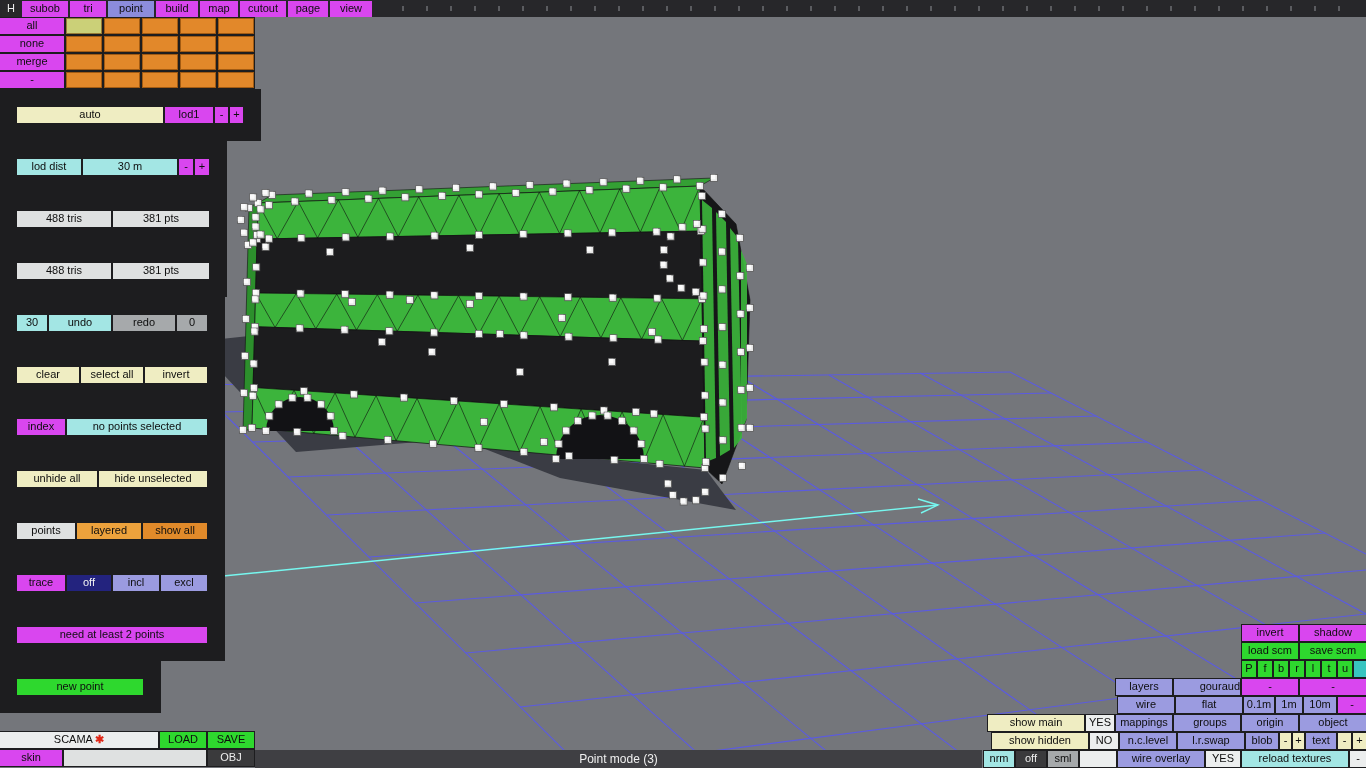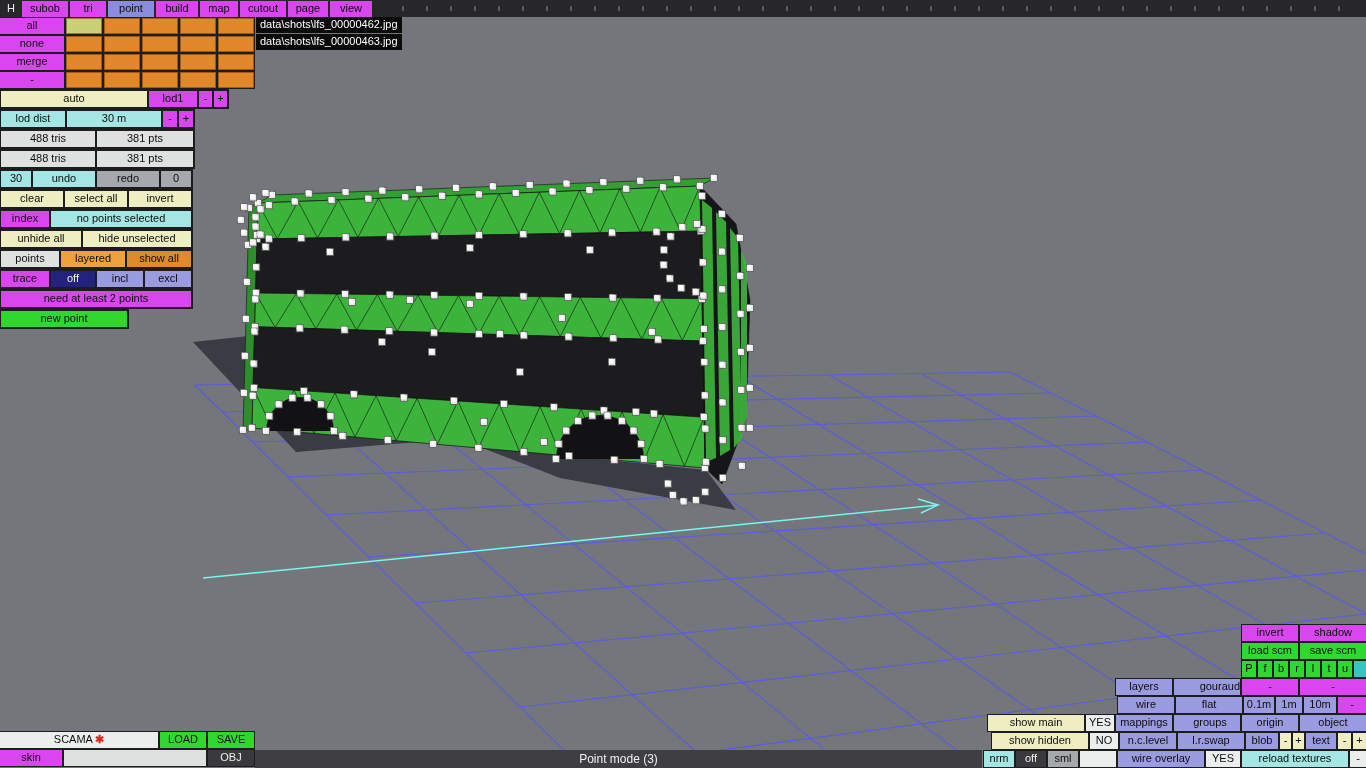--- a/index.html
+++ b/index.html
@@ -22,21 +22,21 @@
   .s-teal{background:#38c4c0}
   .s-active{background:#8c8cdc}
   .s-darkmenu{background:#28282a;color:#eee}
   .s-black{background:#0b0b0b;color:#ffffff;padding:0 4px}
   .topbar{position:absolute;left:0;top:0;width:1366px;height:17px;background:#27272a;display:flex;gap:2px;padding:1px 0 0 2px}
   .menuhost{display:flex;gap:2px}
   .ticks{flex:1;height:5px;margin:5px 10px 0 28px;background:repeating-linear-gradient(90deg,#85878c 0 2px,transparent 2px 24px);opacity:.55}
   .pcol{display:flex;flex-direction:column;background:#1d1d1f;padding:1px;gap:2px;width:max-content;position:absolute}
   .prow{display:flex;gap:2px;background:#1d1d1f;padding:1px;position:absolute;width:max-content}
   .lstack{position:absolute;left:-1px;top:89px;display:flex;flex-direction:column;width:max-content}
-  .lrow{display:flex;gap:2px;background:#1d1d1f;padding:2px;width:max-content}
+  .lrow{display:flex;gap:2px;background:#1d1d1f;padding:18px;width:max-content}
   #palette{position:absolute;left:65px;top:17px;display:grid;grid-template-columns:repeat(5,36px);grid-auto-rows:16px;gap:2px;background:#1d1d1f;padding:1px}
   .swatch{width:36px;height:16px;border:1px solid rgba(110,55,0,.55)}
   #files{left:256px;top:17px;gap:1px;background:transparent;padding:0}
   #files .btn{width:auto;text-align:left}
   #statusbar{position:absolute;left:255px;top:750px;width:727px;height:18px;background:#3f3f43;color:#efefef;font-size:12px;text-align:center;line-height:18px}
   .star{color:#e02818;font-weight:bold;margin-left:2px}
 </style>
 </head>
 <body>
 
@@ -503,24 +503,20 @@
       <div class="swatch" style="background: rgb(226, 136, 42);"></div>
       <div class="swatch" style="background: rgb(226, 136, 42);"></div>
       <div class="swatch" style="background: rgb(226, 136, 42);"></div>
       <div class="swatch" style="background: rgb(226, 136, 42);"></div>
       <div class="swatch" style="background: rgb(226, 136, 42);"></div>
       <div class="swatch" style="background: rgb(226, 136, 42);"></div>
       <div class="swatch" style="background: rgb(226, 136, 42);"></div>
       <div class="swatch" style="background: rgb(226, 136, 42);"></div>
     </div>
 
-  <div class="pcol" id="files">
-      <div class="btn s-black">data\shots\lfs_00000462.jpg</div>
-      <div class="btn s-black">data\shots\lfs_00000463.jpg</div>
-    </div>
 
   <div class="lstack">
     <div class="lrow">
         <div class="btn s-cream" style="width: 146px;">auto</div>
         <div class="btn s-gray" style="width: 48px;">lod1</div>
         <div class="btn s-gray" style="width: 13px;">-</div>
         <div class="btn s-gray" style="width: 13px;">+</div>
       </div>
     <div class="lrow">
         <div class="btn s-cyan" style="width: 64px;">lod dist</div>

